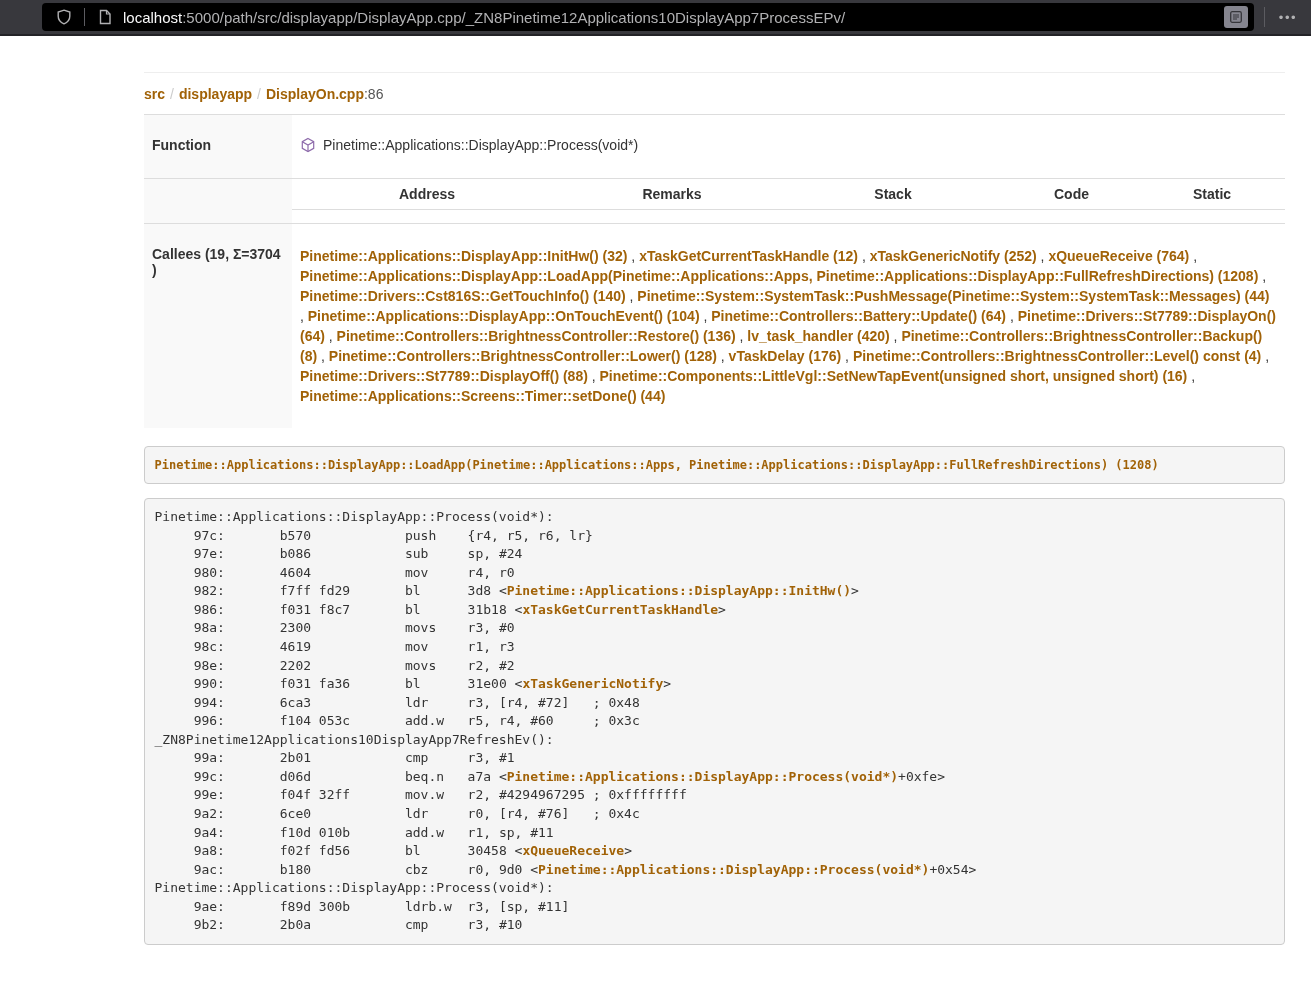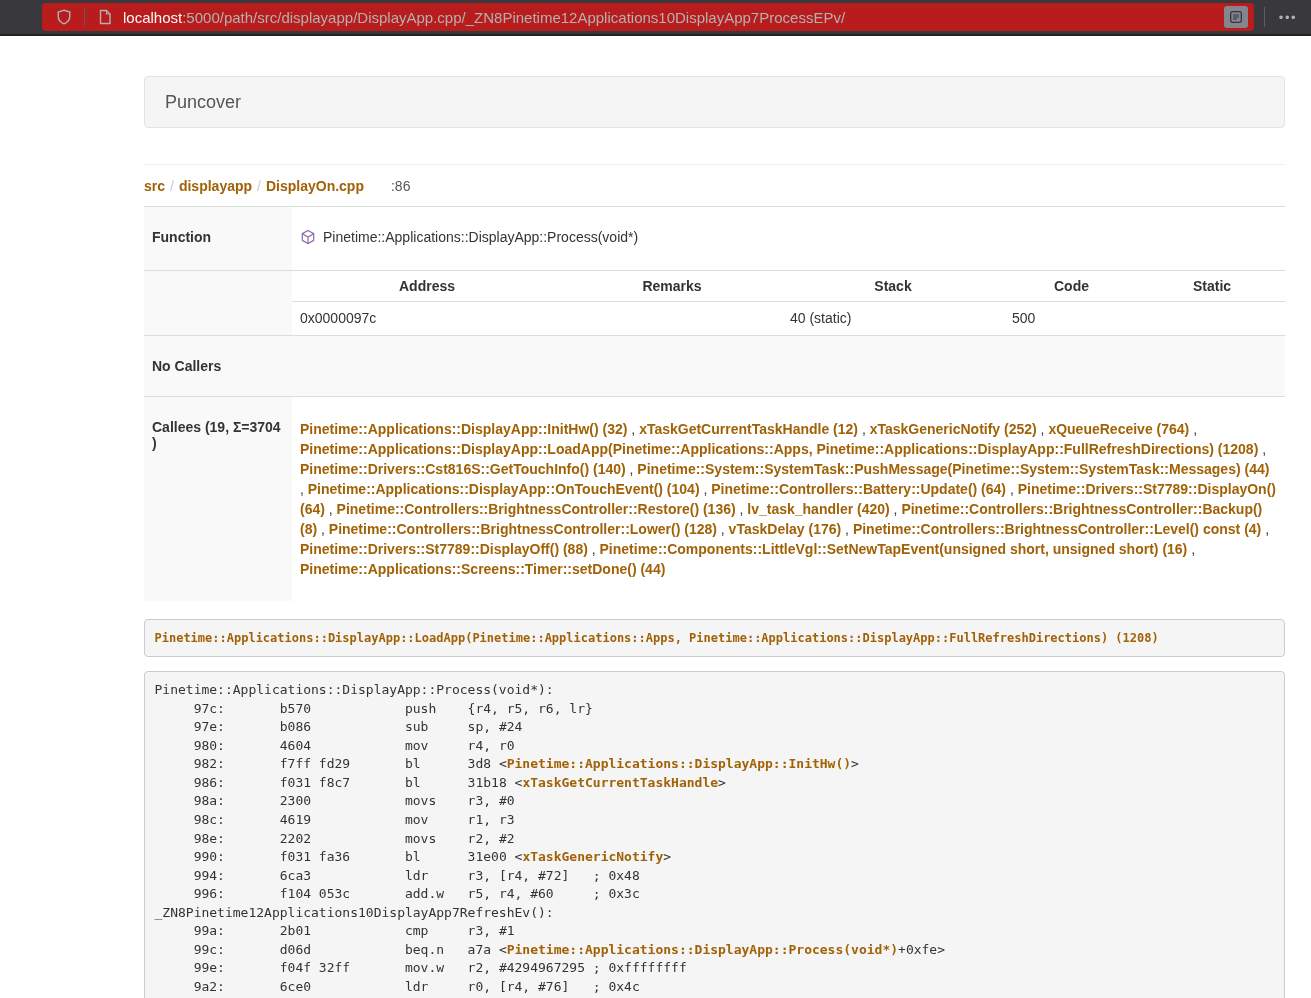--- a/index.html
+++ b/index.html
@@ -12,21 +12,21 @@
   }
 
   
   .topbar {
     height: 36px; background: #38383d;
     border-bottom: 2px solid #232327;
     display: flex; align-items: center;
     padding: 0 10px 0 42px;
   }
   .urlbar {
-    flex: 1; height: 28px; background: #b91c1c; border-radius: 4px;
+    flex: 1; height: 28px; background: #000000; border-radius: 4px;
     display: flex; align-items: center; padding: 0 6px 0 12px;
     min-width: 0;
   }
   .tb-icon { display: inline-flex; align-items: center; justify-content: center; width: 20px; height: 20px; flex: none; }
   .vsep { width: 1px; height: 18px; background: #5c5c61; margin: 0 10px; flex: none; }
   .url-text {
     margin-left: 8px; font-size: 15px; white-space: nowrap; overflow: hidden;
     flex: 1; min-width: 0;
   }
   .url-host { color: #f9f9fa; }
@@ -48,21 +48,21 @@
     border: 1px solid #e3e3e3; border-radius: 4px;
     padding: 14px 20px; height: 52px;
     display: flex; align-items: center;
   }
   .panel-title { font-size: 18px; color: #555; }
 
   hr.rule { border: 0; border-top: 1px solid #eee; margin: 36px 0 13px 0; }
 
   .breadcrumb { margin: 0 0 12px 0; font-size: 14px; }
   .breadcrumb .sep { color: #ccc; padding: 0 5px; }
-  .breadcrumb .line-ref { color: #555; margin-left: 27px; }
+  .breadcrumb .line-ref { color: #555; }
 
   a.lnk { color: #a16207; text-decoration: none; cursor: pointer; font-weight: bold; }
 
   
   table.ftable { width: 100%; border-collapse: collapse; }
   .ftable > tbody > tr > th,
   .ftable > tbody > tr > td {
     text-align: left; vertical-align: top;
     border-top: 1px solid #ddd; padding: 22px 8px;
   }
@@ -120,23 +120,20 @@
           <path d="M3 4h6M3 6h6M3 8h4" stroke="#35353a" stroke-width="1.1"></path>
         </svg>
     </span>
   </div>
   <span class="tsep"></span>
   <span class="menu-btn"><span>•••</span></span>
 </div>
 
 <div class="page">
 
-  <div class="panel">
-    <span class="panel-title">Puncover</span>
-  </div>
 
   <hr class="rule">
 
   <div class="breadcrumb">
     <a class="lnk">src</a><span class="sep">/</span><a class="lnk">displayapp</a><span class="sep">/</span><a class="lnk">DisplayOn.cpp</a><span class="line-ref">:86</span>
   </div>
 
   <table class="ftable">
     <tbody>
       <tr>
@@ -162,33 +159,23 @@
                 <col>
               </colgroup>
             <tbody>
               <tr>
                 <th>Address</th>
                 <th>Remarks</th>
                 <th>Stack</th>
                 <th>Code</th>
                 <th>Static</th>
               </tr>
-              <tr>
-                <td>0x0000097c</td>
-                <td></td>
-                <td>40 (static)</td>
-                <td>500</td>
-                <td></td>
-              </tr>
             </tbody>
           </table>
         </td>
-      </tr>
-      <tr>
-        <th colspan="2">No Callers</th>
       </tr>
       <tr>
         <th>Callees (19, Σ=3704 )</th>
         <td class="callees-cell"><a class="lnk">Pinetime::Applications::DisplayApp::InitHw() (32)</a><span class="csep"> , </span><a class="lnk">xTaskGetCurrentTaskHandle (12)</a><span class="csep"> , </span><a class="lnk">xTaskGenericNotify (252)</a><span class="csep"> , </span><a class="lnk">xQueueReceive (764)</a><span class="csep"> , </span><a class="lnk">Pinetime::Applications::DisplayApp::LoadApp(Pinetime::Applications::Apps, Pinetime::Applications::DisplayApp::FullRefreshDirections) (1208)</a><span class="csep"> , </span><a class="lnk">Pinetime::Drivers::Cst816S::GetTouchInfo() (140)</a><span class="csep"> , </span><a class="lnk">Pinetime::System::SystemTask::PushMessage(Pinetime::System::SystemTask::Messages) (44)</a><span class="csep"> , </span><a class="lnk">Pinetime::Applications::DisplayApp::OnTouchEvent() (104)</a><span class="csep"> , </span><a class="lnk">Pinetime::Controllers::Battery::Update() (64)</a><span class="csep"> , </span><a class="lnk">Pinetime::Drivers::St7789::DisplayOn() (64)</a><span class="csep"> , </span><a class="lnk">Pinetime::Controllers::BrightnessController::Restore() (136)</a><span class="csep"> , </span><a class="lnk">lv_task_handler (420)</a><span class="csep"> , </span><a class="lnk">Pinetime::Controllers::BrightnessController::Backup() (8)</a><span class="csep"> , </span><a class="lnk">Pinetime::Controllers::BrightnessController::Lower() (128)</a><span class="csep"> , </span><a class="lnk">vTaskDelay (176)</a><span class="csep"> , </span><a class="lnk">Pinetime::Controllers::BrightnessController::Level() const (4)</a><span class="csep"> , </span><a class="lnk">Pinetime::Drivers::St7789::DisplayOff() (88)</a><span class="csep"> , </span><a class="lnk">Pinetime::Components::LittleVgl::SetNewTapEvent(unsigned short, unsigned short) (16)</a><span class="csep"> , </span><a class="lnk">Pinetime::Applications::Screens::Timer::setDone() (44)</a></td>
       </tr>
     </tbody>
   </table>
 
   <pre class="codebox highlightbox"><a class="lnk">Pinetime::Applications::DisplayApp::LoadApp(Pinetime::Applications::Apps, Pinetime::Applications::DisplayApp::FullRefreshDirections) (1208)</a></pre>
 

